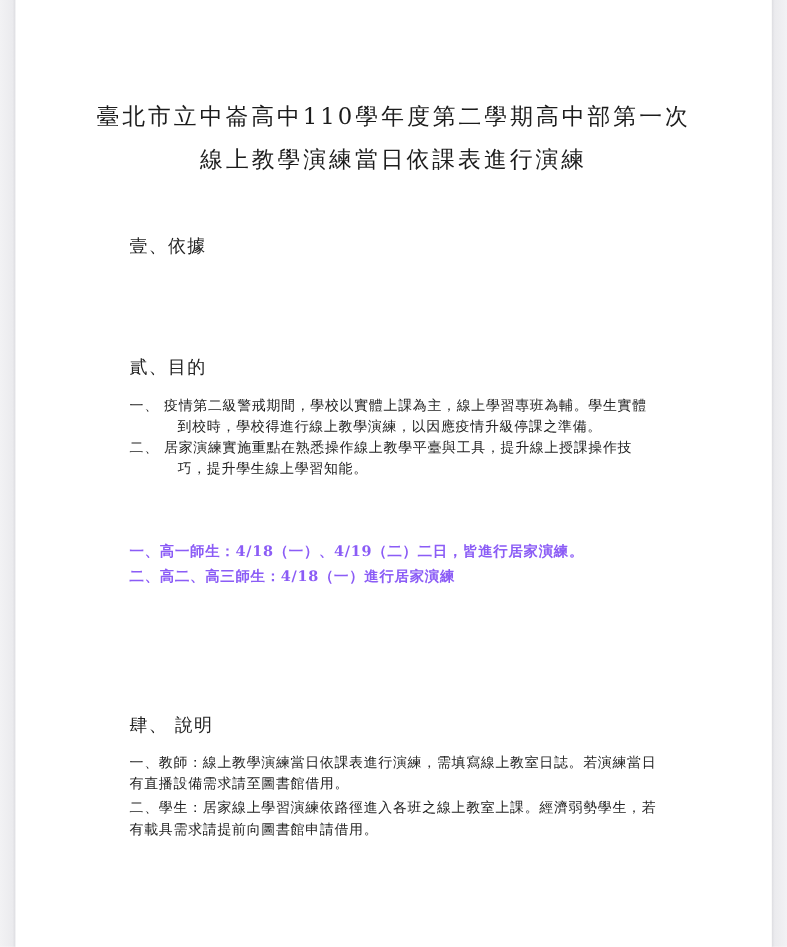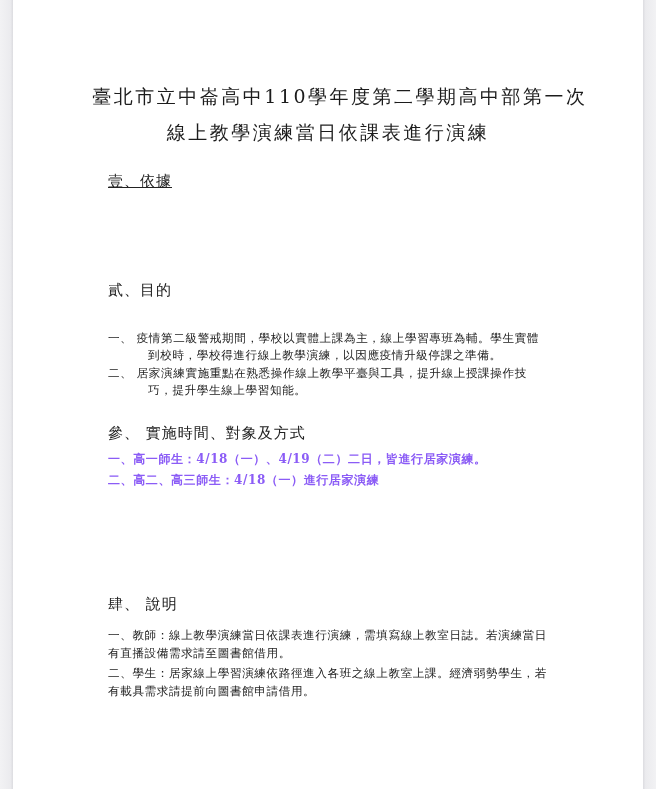--- a/index.html
+++ b/index.html
@@ -19,21 +19,21 @@
     background:linear-gradient(to left,#f2f2f4,#ebebee 80%,#dcdce0);
   }
   .page {
     position:absolute; left:13px; top:0; width:630px; height:789px;
     background:#ffffff;
   }
   .title {
     position:absolute; left:0; width:630px; text-align:center;
     font-size:19px; letter-spacing:2.5px; color:#1c1c1c;
   }
-  .t1 { top:84px;padding-left:12px; }
+  .t1 { top:84px; }
   .t2 { top:120px; }
   .h {
     position:absolute; left:95px; font-size:15px; letter-spacing:1px; color:#222;
   }
   .p {
     position:absolute; left:95px; width:440px; font-size:11.6px; line-height:17px;
     letter-spacing:0.6px; color:#222;
   }
   .indent { text-indent:2em; }
   .small { font-size:9px; }
@@ -54,26 +54,25 @@
 </head>
 <body>
 
 <div class="edge-left"></div>
 <div class="edge-right"></div>
 
 <div class="page">
   <div class="title t1">臺北市立中崙高中110學年度第二學期高中部第一次</div>
   <div class="title t2">線上教學演練當日依課表進行演練</div>
 
-  <div class="h" style="top:172px;text-decoration:underline;">壹、依據</div>
+  <div class="h" style="top:196px;">壹、依據</div>
 
-  <div class="h" style="top:281px;text-align:right;">貳、目的</div>
+  <div class="h" style="top:297px;text-align:right;">貳、目的</div>
   <div class="li" style="top:330px;">一、 疫情第二級警戒期間，學校以實體上課為主，線上學習專班為輔。學生實體到校時，學校得進行線上教學演練，以因應疫情升級停課之準備。</div>
   <div class="li" style="top:365px;">二、 居家演練實施重點在熟悉操作線上教學平臺與工具，提升線上授課操作技巧，提升學生線上學習知能。</div>
 
-  <div class="h" style="top:424px;">參、 實施時間、對象及方式</div>
   <div class="red" style="top:451px;">一、高一師生：4/18（一）、4/19（二）二日，皆進行居家演練。</div>
   <div class="red" style="top:472px;">二、高二、高三師生：4/18（一）進行居家演練</div>
 
   <div class="h" style="top:595px;">肆、 說明</div>
   <div class="li2" style="top:626px;">一、教師：線上教學演練當日依課表進行演練，需填寫線上教室日誌。若演練當日有直播設備需求請至圖書館借用。</div>
   <div class="li2" style="top:664px;">二、學生：居家線上學習演練依路徑進入各班之線上教室上課。經濟弱勢學生，若有載具需求請提前向圖書館申請借用。</div>
 </div>
 
 </body></html>

